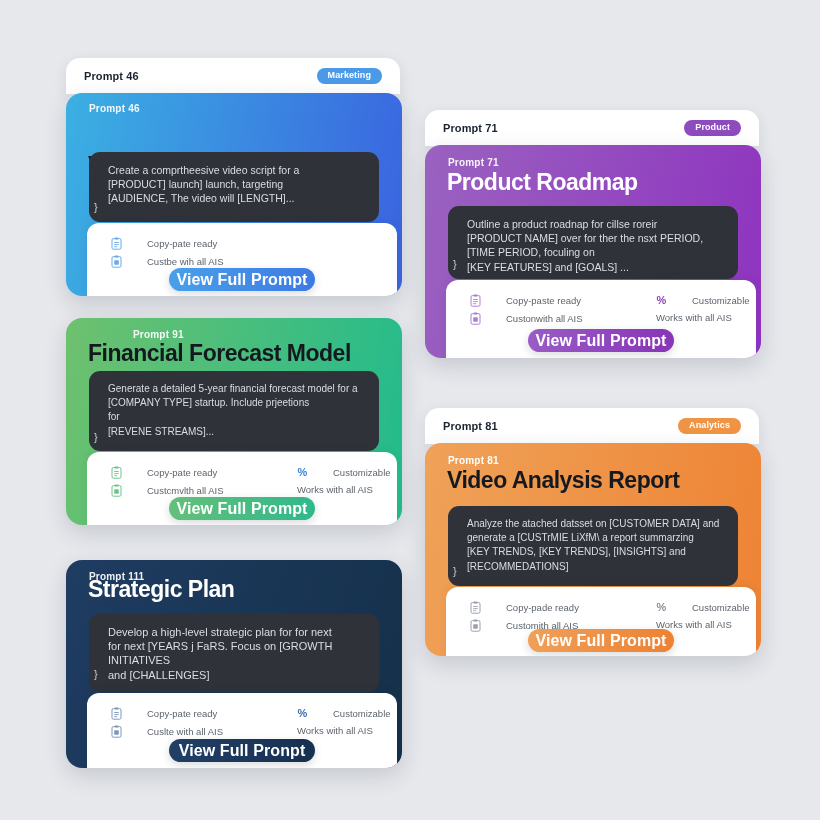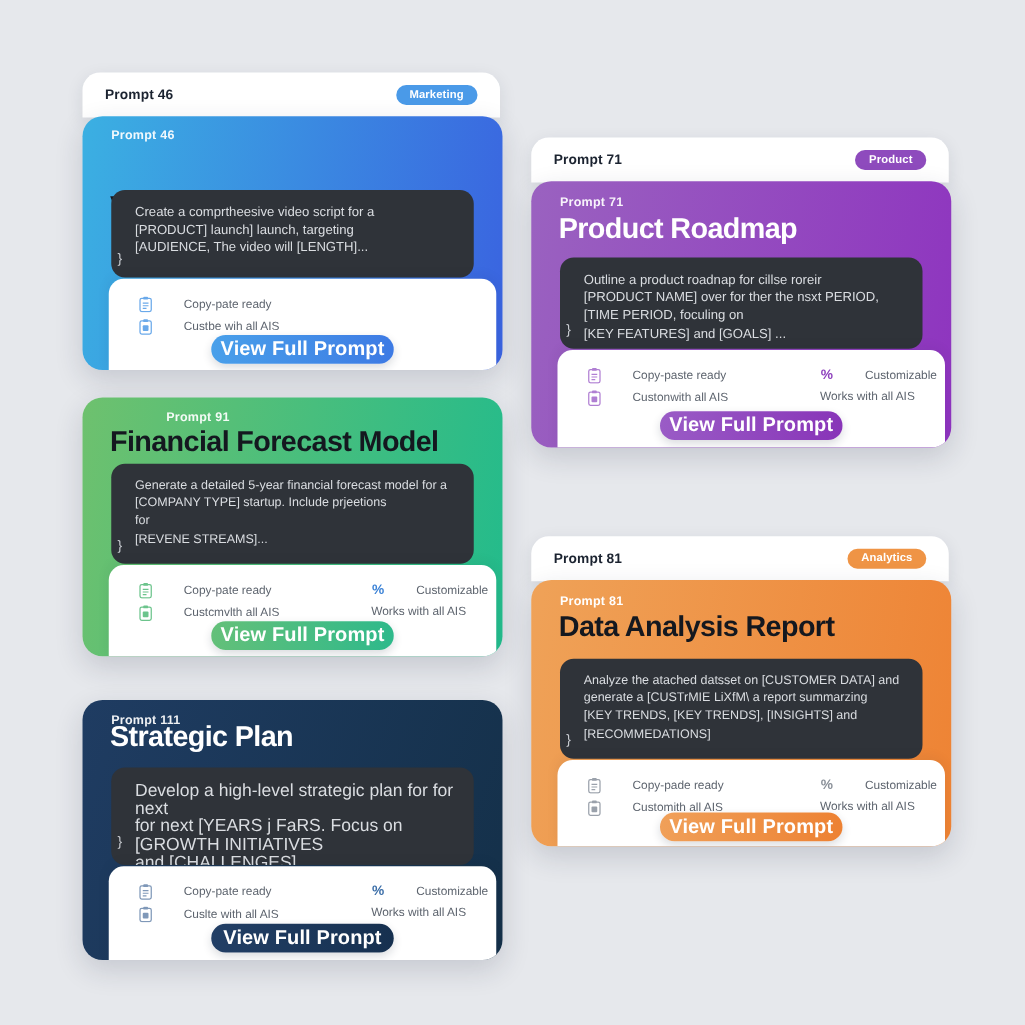--- a/index.html
+++ b/index.html
@@ -319,31 +319,31 @@
             <span>Customizable</span>
           </div>
           <div class="feat-sub">Works with all AIS</div>
         </div>
         <button class="cta" style="left:82px; top:45px; width:146px; height:23px;
                        background:linear-gradient(95deg,#64c079 0%,#2eb98b 100%);">View Full Prompt</button>
       </div>
     </div>
   </div>
 
-  <div class="card" style="left:425px; top:429px; width:324px; height:248px;padding-left:20px;">
+  <div class="card" style="left:425px; top:408px; width:324px; height:248px;padding-left:20px;">
 
     <div class="card-head" style="width:334px; height:36px;">
       <span class="card-head-title">Prompt 81</span>
       <span class="badge" style="background:#ef9445;">Analytics</span>
     </div>
 
     <div class="card-body" style="top:35px; width:336px; height:213px;
                 background:linear-gradient(100deg,#efa258 0%,#ee8334 100%);">
       <span class="body-label" style="top:12px; color:#ffffff;">Prompt 81</span>
-      <span class="body-title title-dark" style="top:24px;">Data Analysis Report</span>
+      <span class="body-title title-dark" style="top:24px;">Video Analysis Report</span>
 
       <div class="prompt-box" style="left:23px; top:63px; width:290px; height:80px;">
         <span class="prompt-brace" style="top:59px;">}</span>
         <div class="prompt-text" style="left:19px; font-size:10px;">Analyze the atached datsset on [CUSTOMER DATA] and
 generate a [CUSTrMIE LiXfM\ a report summarzing
 [KEY TRENDS, [KEY TRENDS], [INSIGHTS] and
 [RECOMMEDATIONS]</div>
       </div>
 
       <div class="card-foot" style="left:21px; top:144px; width:310px; height:69px;">
@@ -382,21 +382,21 @@
 
   <div class="card" style="left:66px; top:560px; width:336px; height:208px;">
 
     <div class="card-body" style="top:0px; width:336px; height:208px;
                 background:linear-gradient(110deg,#1f3c62 0%,#143049 100%);">
       <span class="body-label" style="top:11px;">Prompt 111</span>
       <span class="body-title title-light" style="top:16px;">Strategic Plan</span>
 
       <div class="prompt-box" style="left:23px; top:54px; width:290px; height:78px;">
         <span class="prompt-brace" style="top:54px;">}</span>
-        <div class="prompt-text" style="left:19px; font-size:14px;">Develop a high-level strategic plan for for next
+        <div class="prompt-text" style="left:19px; font-size:11px;">Develop a high-level strategic plan for for next
 for  next [YEARS j FaRS. Focus on [GROWTH INITIATIVES
 and [CHALLENGES]</div>
       </div>
 
       <div class="card-foot" style="left:21px; top:133px; width:310px; height:75px;">
         <div class="feat-col feat-left">
           <div class="feat-row">
             <svg class="feat-icon" viewBox="0 0 11 13">
               <rect x="1" y="1.6" width="9" height="10.6" rx="1.4" fill="none" stroke="#7f98b8" stroke-width="1"></rect>
               <rect x="3.6" y="0.4" width="3.8" height="2.2" rx="0.7" fill="#7f98b8"></rect>

